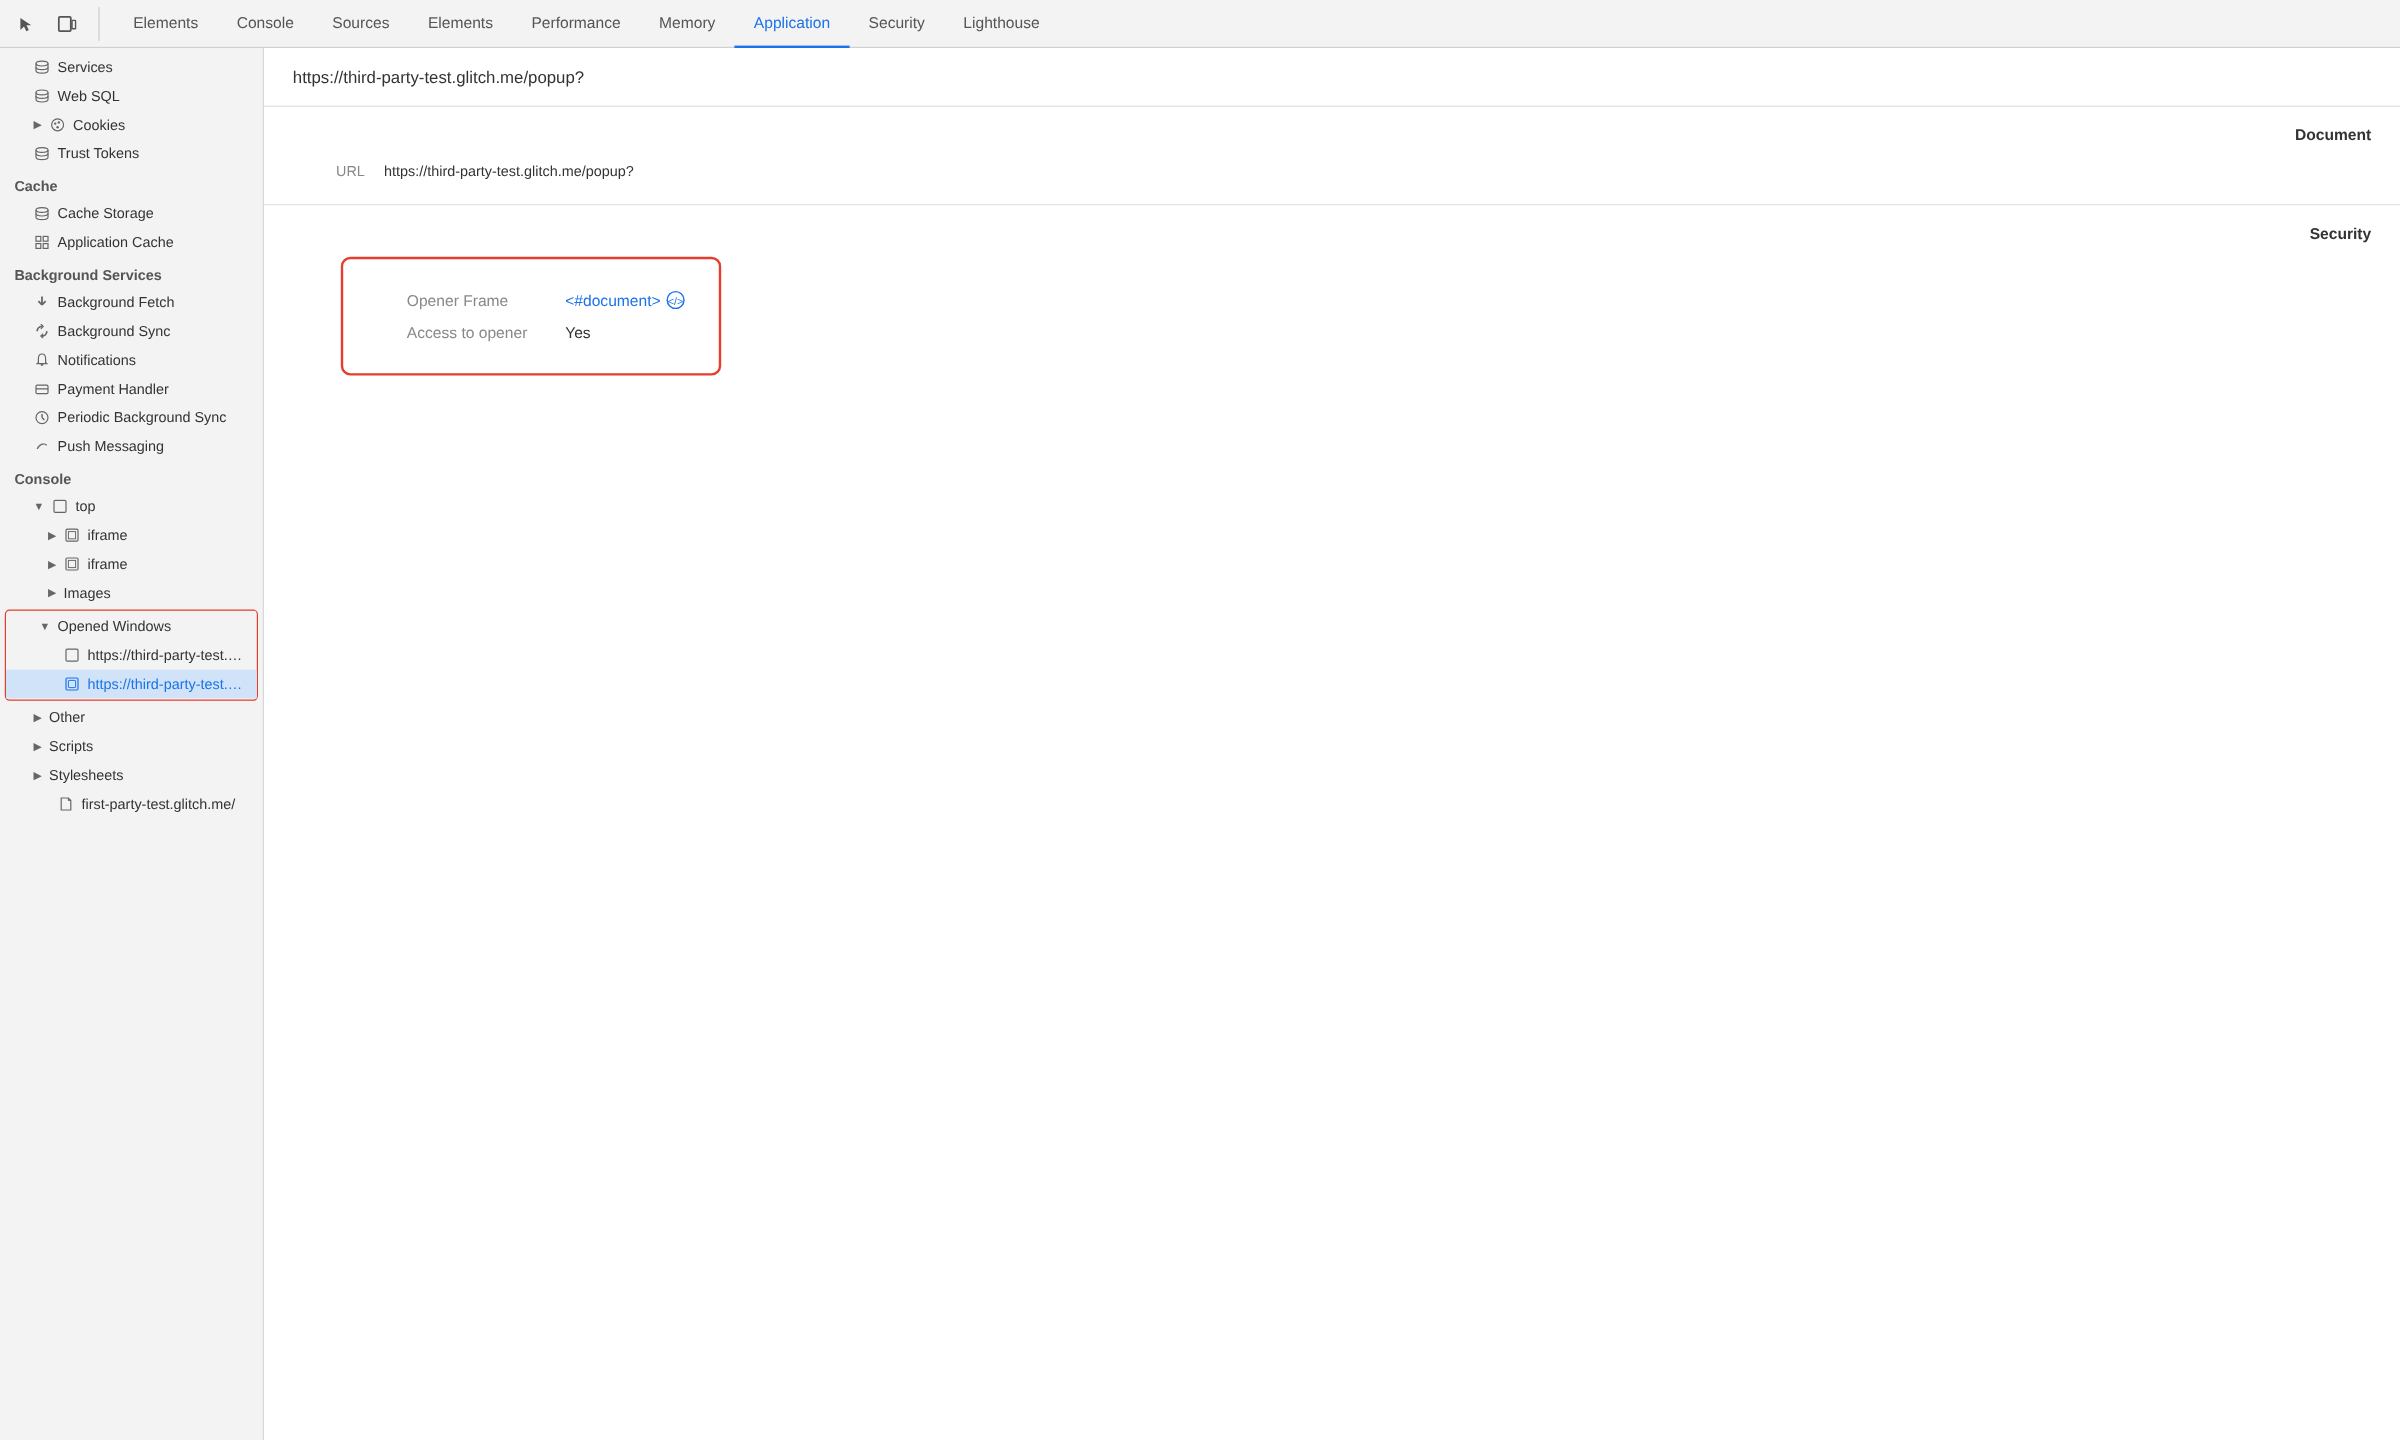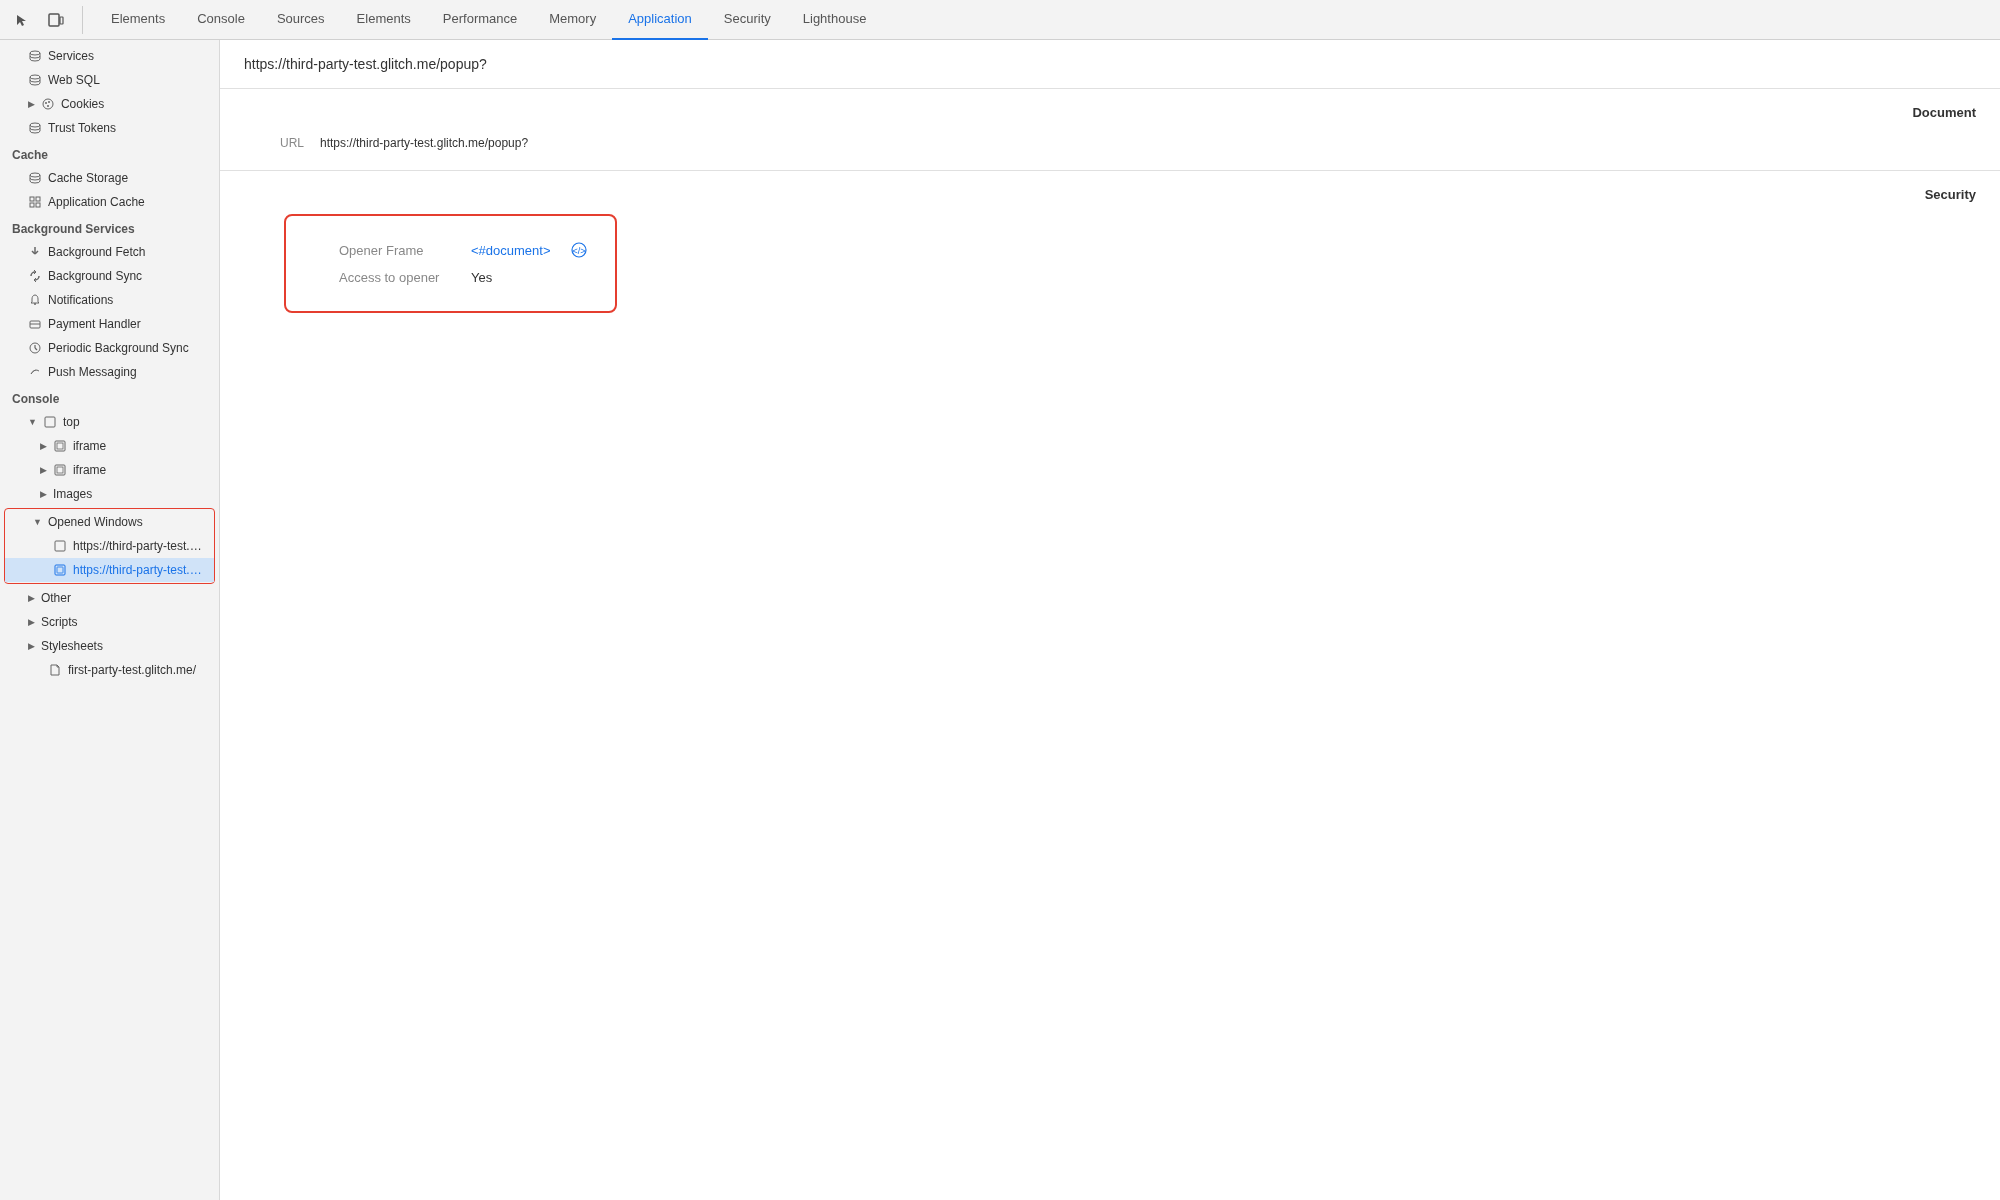--- a/index.html
+++ b/index.html
@@ -180,21 +180,21 @@
       min-width: 120px;
     }
     .security-row-value {
       color: #333;
     }
     .link-value {
       color: #1a73e8;
       cursor: pointer;
       display: flex;
       align-items: center;
-      gap: 20px;
+      gap: 4px;
     }
   </style>
 </head>
 <body>
 
 <div class="tab-bar">
   <div class="tab-bar-icons">
     <div class="icon-btn">
       <svg width="14" height="14" viewBox="0 0 14 14" fill="none">
         <path d="M2 2 L2 12 L5 9 L7 13 L9 12 L7 8 L11 8 Z" fill="#555"></path>

